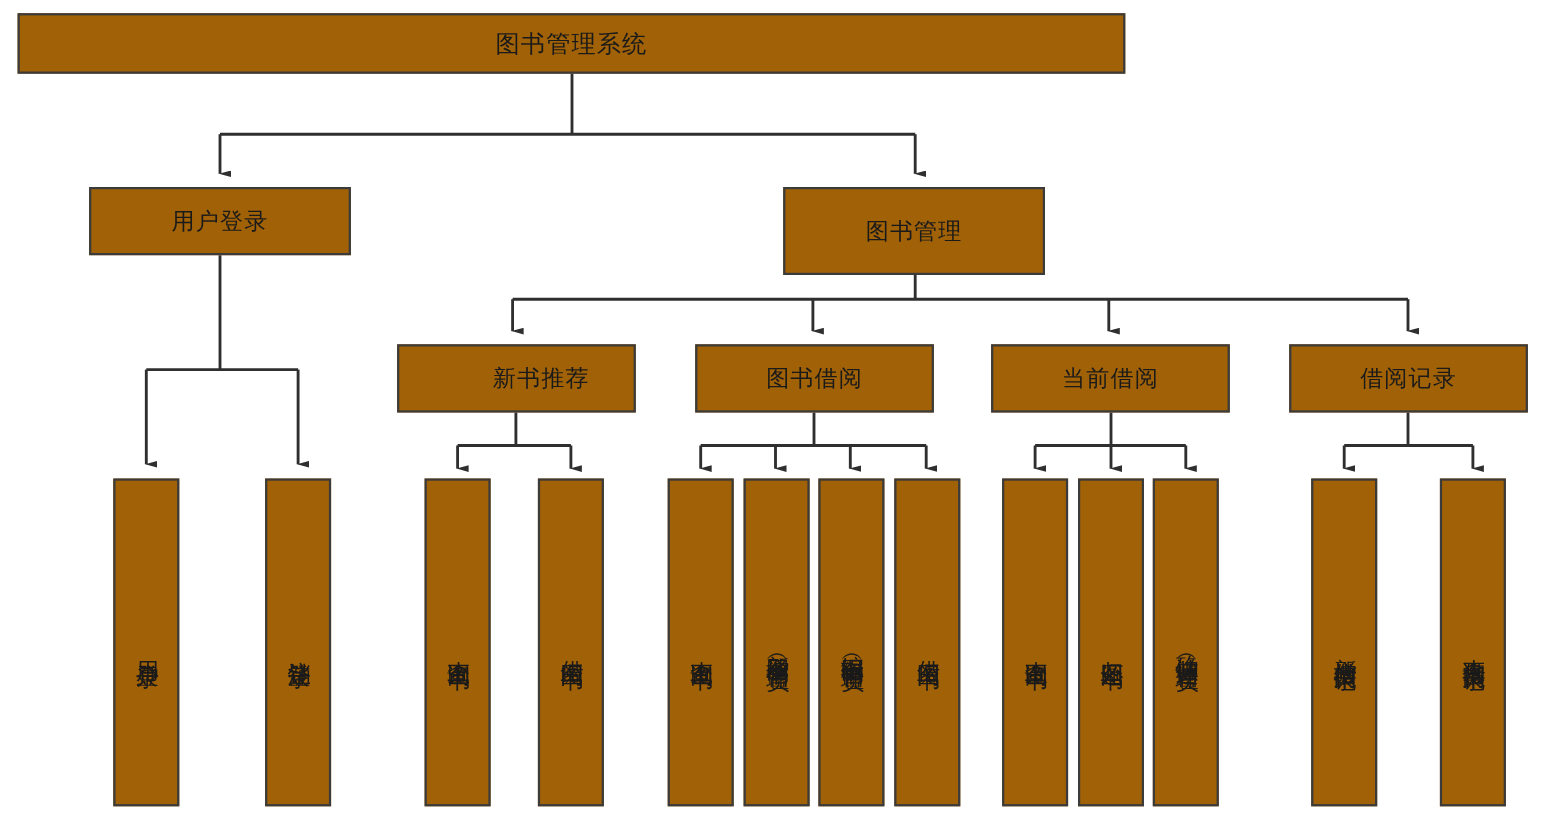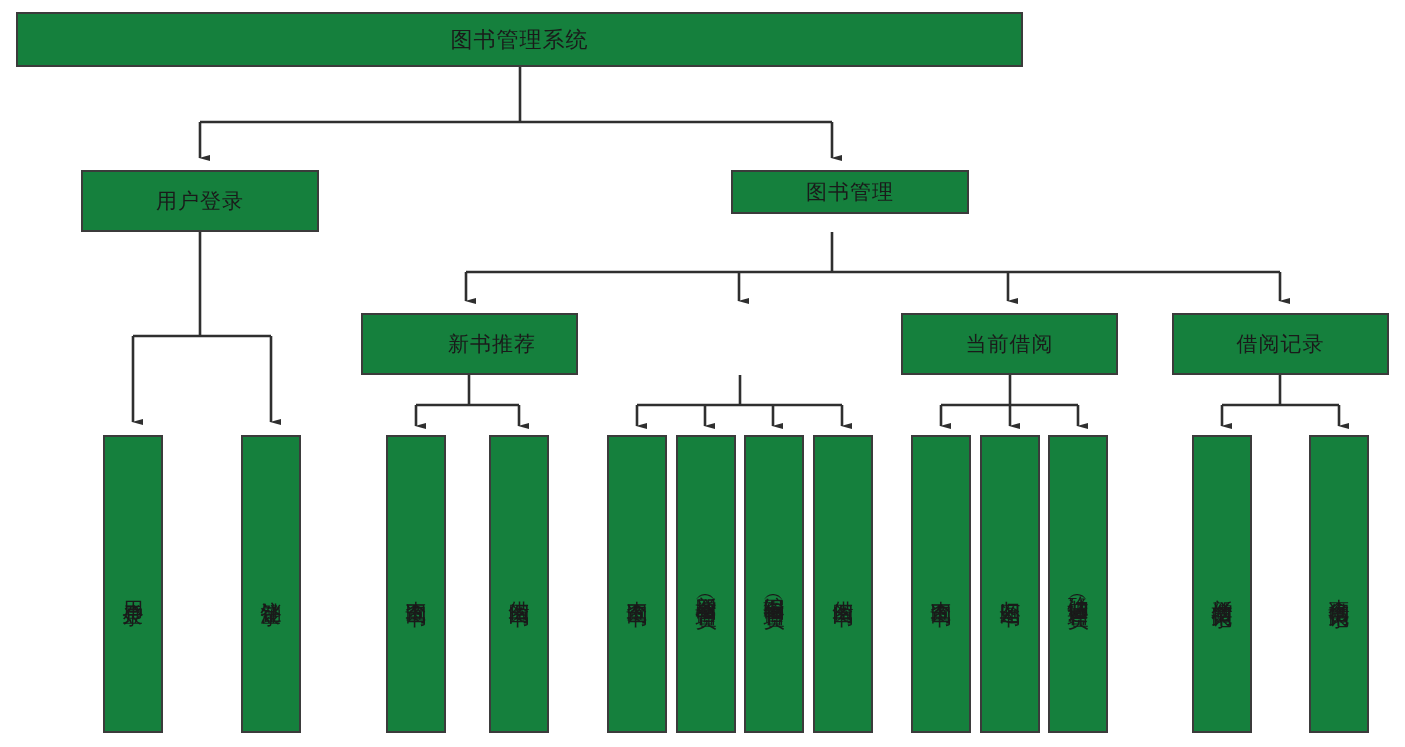--- a/index.html
+++ b/index.html
@@ -21,21 +21,21 @@
     position: absolute;
     left: 0;
     top: 0;
     width: 1405px;
     height: 747px;
     pointer-events: none;
   }
   .node {
     position: absolute;
     box-sizing: border-box;
-    background: #15803d;
+    background: #a16207;
     border: 2px solid #3b3b3b;
     display: flex;
     align-items: center;
     justify-content: center;
     color: #1a1a1a;
     overflow: hidden;
   }
   .node.horiz {
     font-size: 21px;
     letter-spacing: 1px;
@@ -126,27 +126,30 @@
     </g>
   </svg>
 
   <div class="node horiz root" style="left:16px; top:12px; width:1007px; height:55px;">
     <span class="label">图书管理系统</span>
   </div>
 
   <div class="node horiz" style="left:81px; top:170px; width:238px; height:62px;">
     <span class="label">用户登录</span>
   </div>
-  <div class="node horiz" style="left:731px; top:170px; width:238px; height:44px;">
+  <div class="node horiz" style="left:712px; top:170px; width:238px; height:80px;">
     <span class="label">图书管理</span>
   </div>
 
   <div class="node horiz" style="left:361px; top:313px; width:217px; height:62px;padding-left:45px;">
     <span class="label">新书推荐</span>
   </div>
+  <div class="node horiz" style="left:632px; top:313px; width:217px; height:62px;">
+    <span class="label">图书借阅</span>
+  </div>
   <div class="node horiz" style="left:1172px; top:313px; width:217px; height:62px;">
     <span class="label">借阅记录</span>
   </div>
   <div class="node horiz" style="left:901px; top:313px; width:217px; height:62px;">
     <span class="label">当前借阅</span>
   </div>
 
   <div class="node vert" style="left:103px; top:435px; width:60px; height:298px;">
     <span class="label">用户登录</span>
   </div>

